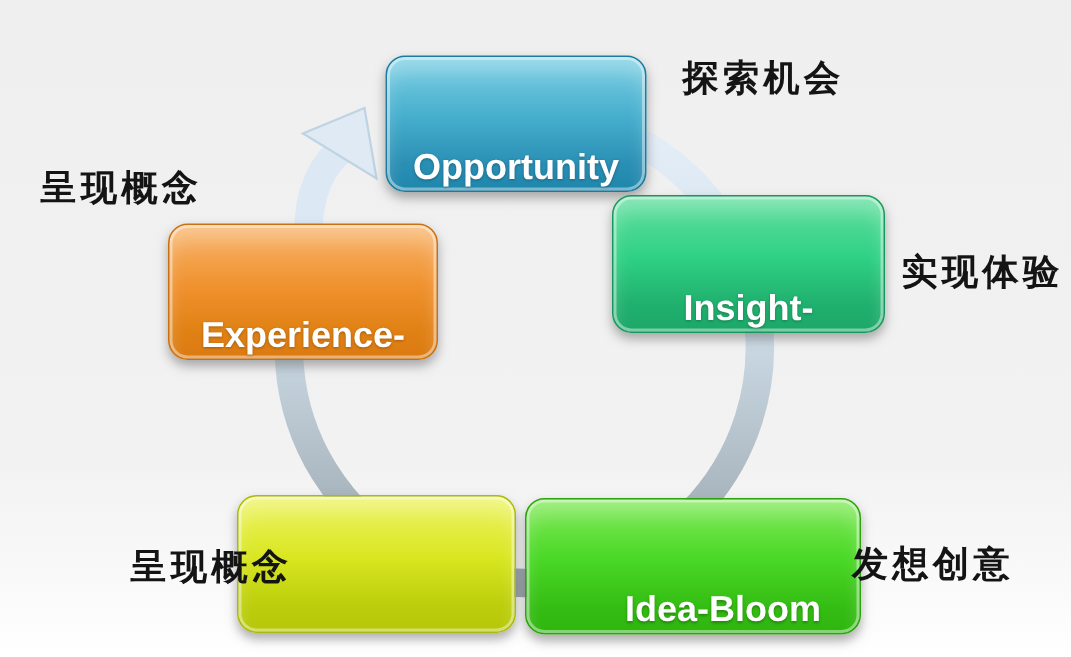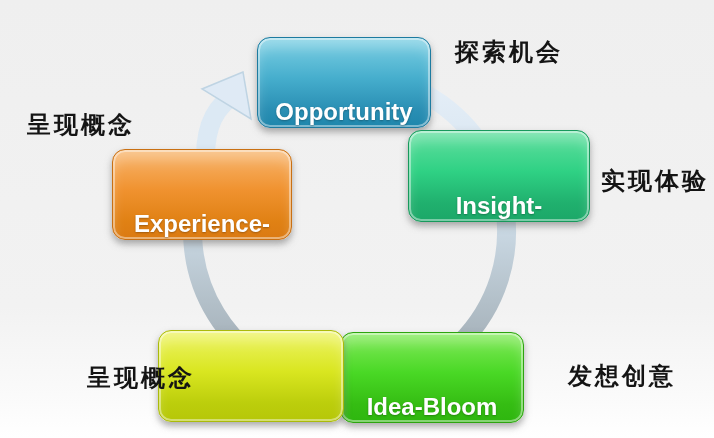--- a/index.html
+++ b/index.html
@@ -23,23 +23,24 @@
     left:257px;top:37px;width:172px;height:89px;
     background:linear-gradient(180deg,#7ed0e4 0%,#46aecd 45%,#2a8fb4 80%,#1f86ac 100%);
     border:1px solid #1d7ba0;
   }
   .node-insight{
     left:408px;top:130px;width:180px;height:90px;
     background:linear-gradient(180deg,#63dfa0 0%,#2fd184 45%,#20b06e 80%,#1ca768 100%);
     border:1px solid #18995c;
   }
   .node-idea{
-    left:340px;top:332px;width:182px;height:89px;
+    left:350px;top:332px;width:182px;height:89px;
     background:linear-gradient(180deg,#83ea5b 0%,#49d825 45%,#35bd13 80%,#2eb60f 100%);
     border:1px solid #2da40f;
+    padding-left:40px;
   }
   .node-concept{
     left:158px;top:330px;width:184px;height:90px;
     background:linear-gradient(180deg,#eef468 0%,#d9e620 45%,#bcce0c 80%,#b6c708 100%);
     border:1px solid #aaba0a;
   }
   .node-experience{
     left:112px;top:149px;width:178px;height:89px;
     background:linear-gradient(180deg,#f8b66f 0%,#f0922f 45%,#e08114 80%,#db7a12 100%);
     border:1px solid #c97013;

